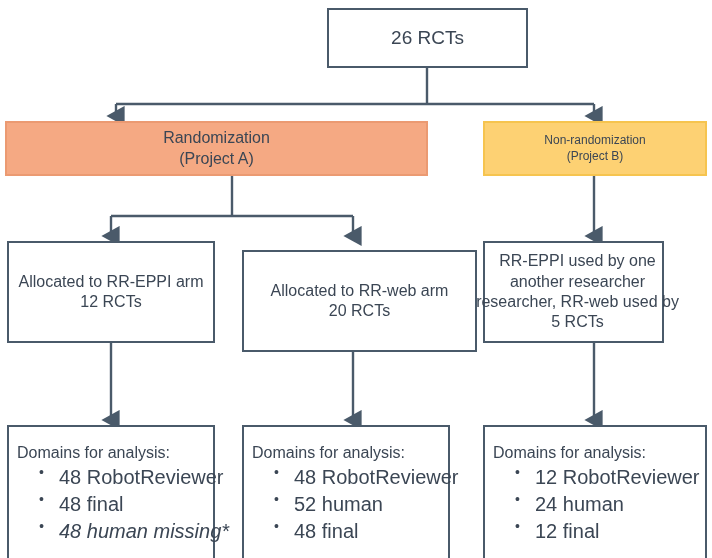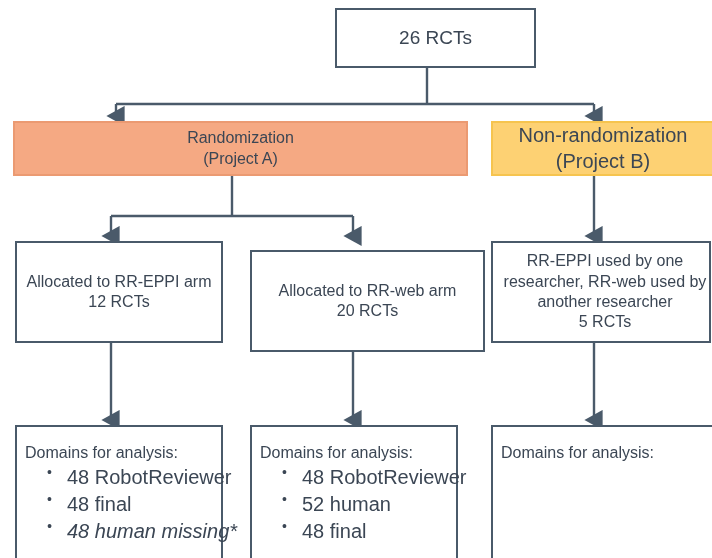--- a/index.html
+++ b/index.html
@@ -23,48 +23,47 @@
     border: 2px solid #4a5a6a;
     background: #ffffff;
     color: #3b4654;
     font-size: 16px;
     line-height: 1.28;
     text-align: center;
     display: flex;
     flex-direction: column;
     align-items: center;
     justify-content: center;
-    margin-left: 8px;
   }
   .box .line { display: block; white-space: nowrap; }
 
   
   #box-root {
     left: 327px; top: 8px; width: 201px; height: 60px;
     font-size: 19px;
   }
 
   
   #box-randomization {
-    left: 5px; top: 121px; width: 455px; height: 55px;
+    left: 5px; top: 121px; width: 423px; height: 55px;
     background: #f5a983;
     border: 2px solid #eb9a72;
     font-size: 16px;
   }
   #box-nonrandomization {
     left: 483px; top: 121px; width: 224px; height: 55px;
     background: #fdd173;
     border: 2px solid #f6c44f;
-    font-size: 20px;
+    font-size: 12px;
   }
 
   
   #box-eppi-arm  { left: 7px;   top: 241px; width: 208px; height: 102px; }
   #box-web-arm   { left: 242px; top: 250px; width: 235px; height: 102px; }
-  #box-both-used { left: 483px; top: 241px; width: 220px; height: 102px; padding-left: 8px; }
+  #box-both-used { left: 483px; top: 241px; width: 181px; height: 102px; padding-left: 8px; }
 
   
   .box-bottom {
     height: 140px;
     justify-content: flex-start;
     align-items: flex-start;
     padding: 16px 0 0 0;
     text-align: left;
   }
   #box-domains-eppi { left: 7px;   top: 425px; width: 208px; }
@@ -156,22 +155,22 @@
     <span class="line">12 RCTs</span>
   </div>
 
   <div class="box" id="box-web-arm">
     <span class="line">Allocated to RR-web arm</span>
     <span class="line">20 RCTs</span>
   </div>
 
   <div class="box" id="box-both-used">
     <span class="line">RR-EPPI used by one</span>
+    <span class="line">another researcher</span>
     <span class="line">researcher, RR-web used by</span>
-    <span class="line">another researcher</span>
     <span class="line">5 RCTs</span>
   </div>
 
   <div class="box box-bottom" id="box-domains-eppi">
     <div class="dom-title">Domains for analysis:</div>
     <ul class="dom-list">
       <li>48 RobotReviewer</li>
       <li>48 final</li>
       <li class="italic">48 human missing*</li>
     </ul>
@@ -181,15 +180,20 @@
     <div class="dom-title">Domains for analysis:</div>
     <ul class="dom-list">
       <li>48 RobotReviewer</li>
       <li>52 human</li>
       <li>48 final</li>
     </ul>
   </div>
 
   <div class="box box-bottom" id="box-domains-both">
     <div class="dom-title">Domains for analysis:</div>
+    <ul class="dom-list">
+      <li>12 RobotReviewer</li>
+      <li>24 human</li>
+      <li>12 final</li>
+    </ul>
   </div>
 
 </div>
 
 </body></html>

